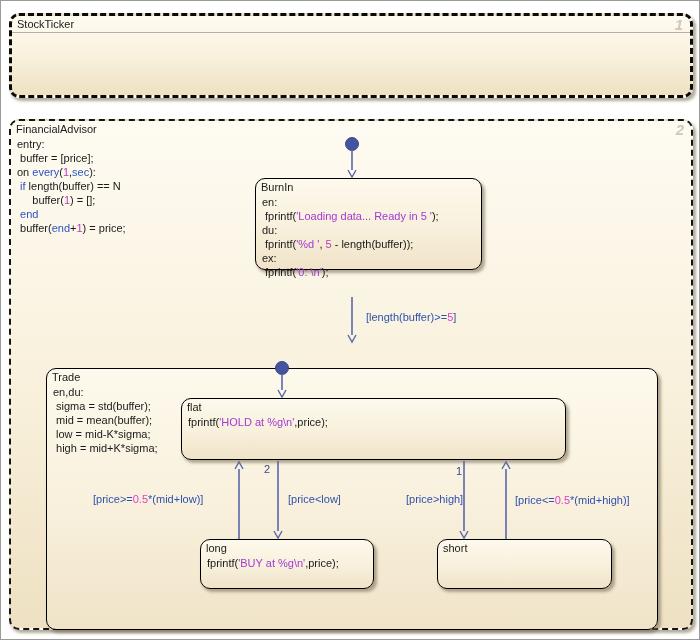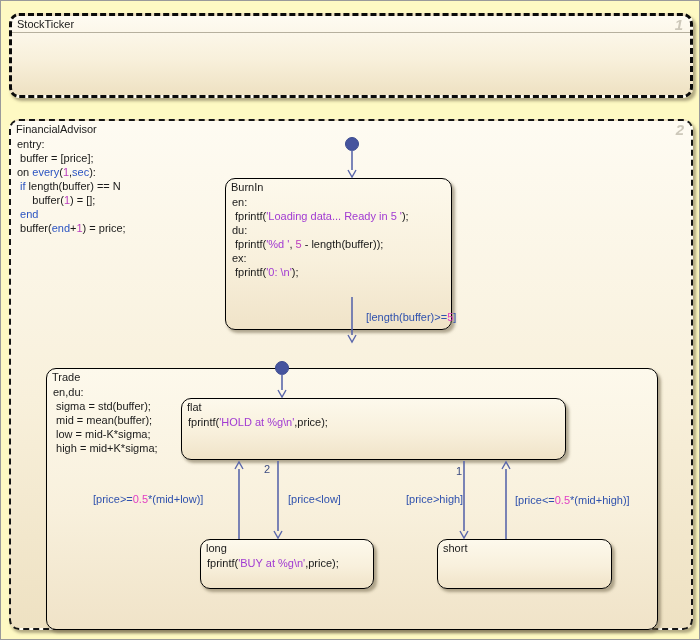--- a/index.html
+++ b/index.html
@@ -1,18 +1,18 @@
 <!DOCTYPE html>
 <html><head>
 <meta charset="utf-8">
 <style>
   html,body{margin:0;padding:0;background:#e8e8e8;}
   .canvas{
     position:relative;width:700px;height:640px;box-sizing:border-box;
-    background:#fef9c3;border:1px solid #9a9a9a;overflow:hidden;
+    background:#ffffff;border:1px solid #9a9a9a;overflow:hidden;
     font-family:"Liberation Sans",sans-serif;font-size:11px;color:#1a1a1a;
   }
   .state{
     position:absolute;box-sizing:border-box;border-radius:10px;
     border:1.5px solid #000;
     background:linear-gradient(180deg,#fdf9ec 0%,#f8f0dc 55%,#f0e3c8 100%);
     box-shadow:2.5px 3px 3px rgba(115,103,76,0.55);
   }
   .big{
     background:linear-gradient(180deg,#fefbf2 0%,#f8f0db 55%,#eee1c2 100%);
@@ -53,21 +53,21 @@
     <div class="order-num">1</div>
     <div class="title-sep"></div>
   </div>
 
   <div class="state big dash-fine" style="left:8px;top:118px;width:684px;height:511px;">
     <div class="state-title">FinancialAdvisor</div>
     <div class="order-num">2</div>
     <div class="code"><div><span class="seg-p">entry:</span></div><div><span class="seg-p"> buffer = [price];</span></div><div><span class="seg-p">on </span><span class="seg-kw">every</span><span class="seg-p">(</span><span class="seg-num">1</span><span class="seg-p">,</span><span class="seg-kw">sec</span><span class="seg-p">):</span></div><div><span class="seg-p"> </span><span class="seg-kw">if</span><span class="seg-p"> length(buffer) == N</span></div><div><span class="seg-p">     buffer(</span><span class="seg-num">1</span><span class="seg-p">) = [];</span></div><div><span class="seg-p"> </span><span class="seg-kw">end</span></div><div><span class="seg-p"> buffer(</span><span class="seg-kw">end</span><span class="seg-p">+</span><span class="seg-num">1</span><span class="seg-p">) = price;</span></div></div>
   </div>
 
-  <div class="state" style="left:224px;top:177px;width:227px;height:152px;">
+  <div class="state" style="left:254px;top:177px;width:227px;height:92px;">
     <div class="state-title">BurnIn</div>
     <div class="code"><div><span class="seg-p">en:</span></div><div><span class="seg-p"> fprintf(</span><span class="seg-str">'Loading data... Ready in 5 '</span><span class="seg-p">);</span></div><div><span class="seg-p">du:</span></div><div><span class="seg-p"> fprintf(</span><span class="seg-str">'%d '</span><span class="seg-p">, </span><span class="seg-num">5</span><span class="seg-p"> - length(buffer));</span></div><div><span class="seg-p">ex:</span></div><div><span class="seg-p"> fprintf(</span><span class="seg-str">'0: \n'</span><span class="seg-p">);</span></div></div>
   </div>
 
   <div class="state" style="left:45px;top:343px;width:612px;height:262px;margin-top:24px;">
     <div class="state-title">Trade</div>
     <div class="code"><div><span class="seg-p">en,du:</span></div><div><span class="seg-p"> sigma = std(buffer);</span></div><div><span class="seg-p"> mid = mean(buffer);</span></div><div><span class="seg-p"> low = mid-K*sigma;</span></div><div><span class="seg-p"> high = mid+K*sigma;</span></div></div>
   </div>
 
   <div class="state" style="left:180px;top:397px;width:385px;height:62px;">

